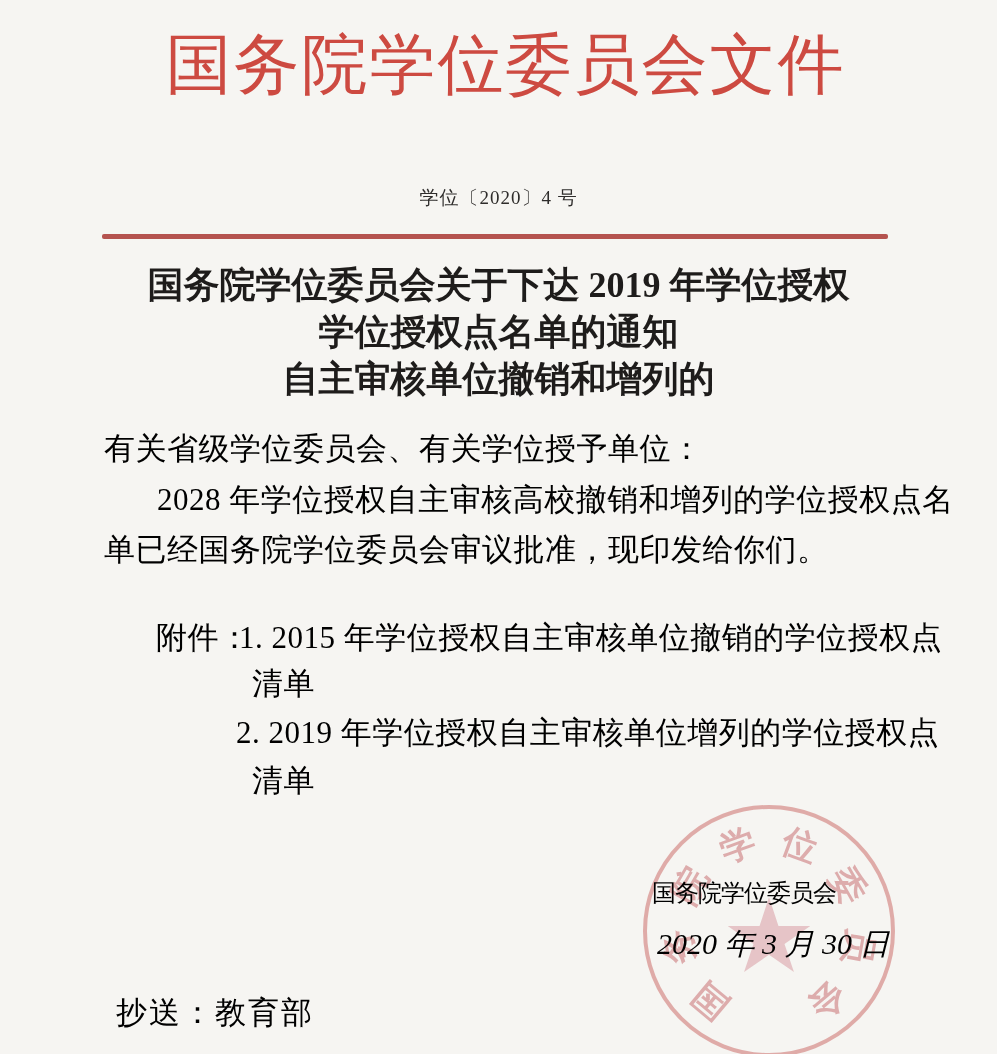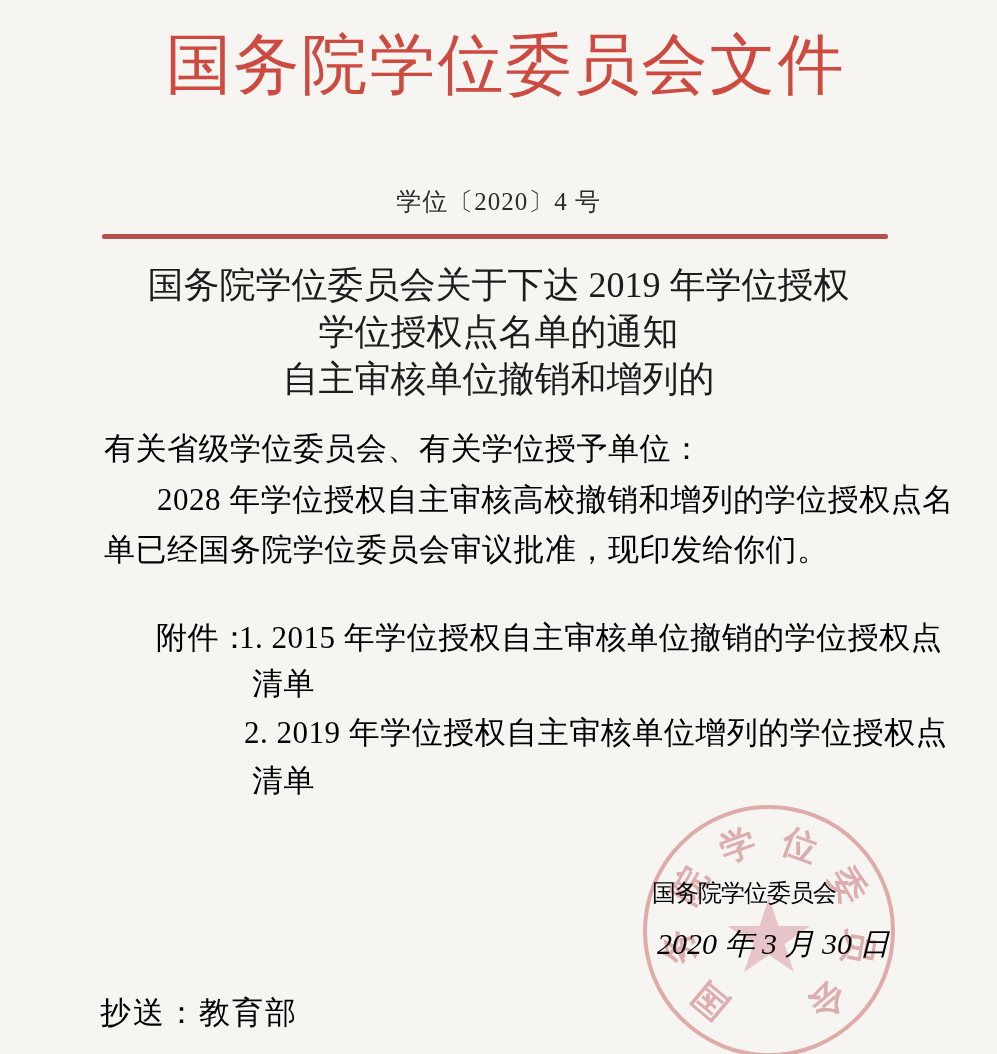--- a/index.html
+++ b/index.html
@@ -28,56 +28,56 @@
     position:absolute;left:7px;top:20px;width:997px;
     text-align:center;
     font-size:66px;font-weight:normal;
     letter-spacing:2px;
     color:var(--red);
     white-space:nowrap;
   }
   .doc-number{
     position:absolute;left:0;top:185px;width:997px;
     text-align:center;
-    font-size:25px;
+    font-size:19px;
     letter-spacing:1px;
     white-space:nowrap;
   }
   .red-rule{
     position:absolute;left:102px;top:234px;
     width:786px;height:5px;
     background:var(--rule);
     border-radius:2px;
   }
   .notice-title{
     position:absolute;left:0;top:262px;width:997px;
     text-align:center;
-    font-weight:normal;
+    font-weight:bold;
     font-size:36px;
     line-height:47px;
     color:#1e1c1b;
   }
   .body-line{
     position:absolute;
     font-size:31px;
     letter-spacing:0.5px;
     white-space:nowrap;
     color:#000000;
   }
   .greeting{left:104px;top:428px;}
   .para-line1{left:157px;top:479px;}
   .para-line2{left:104px;top:529px;}
   .attach-label{left:156px;top:617px;text-align:center;}
   .attach-1a{left:239px;top:617px;}
   .attach-1b{left:252px;top:663px;}
-  .attach-2a{left:244px;top:712px;}
+  .attach-2a{left:236px;top:712px;}
   .attach-2b{left:252px;top:760px;}
   .sig-org{left:652px;top:877px;z-index:3;letter-spacing:-1px;font-size:24px;}
   .sig-date{left:657px;top:924px;z-index:3;letter-spacing:0px;font-size:30px;font-style:italic;}
-  .cc-line{left:100px;top:992px;letter-spacing:2px;}
+  .cc-line{left:116px;top:992px;letter-spacing:2px;}
   .seal{
     position:absolute;
     left:643px;top:805px;
     width:244px;height:244px;
     border:4px solid var(--seal-border);
     border-radius:50%;
     z-index:1;
   }
   .ring-ch{
     position:absolute;left:50%;top:50%;

